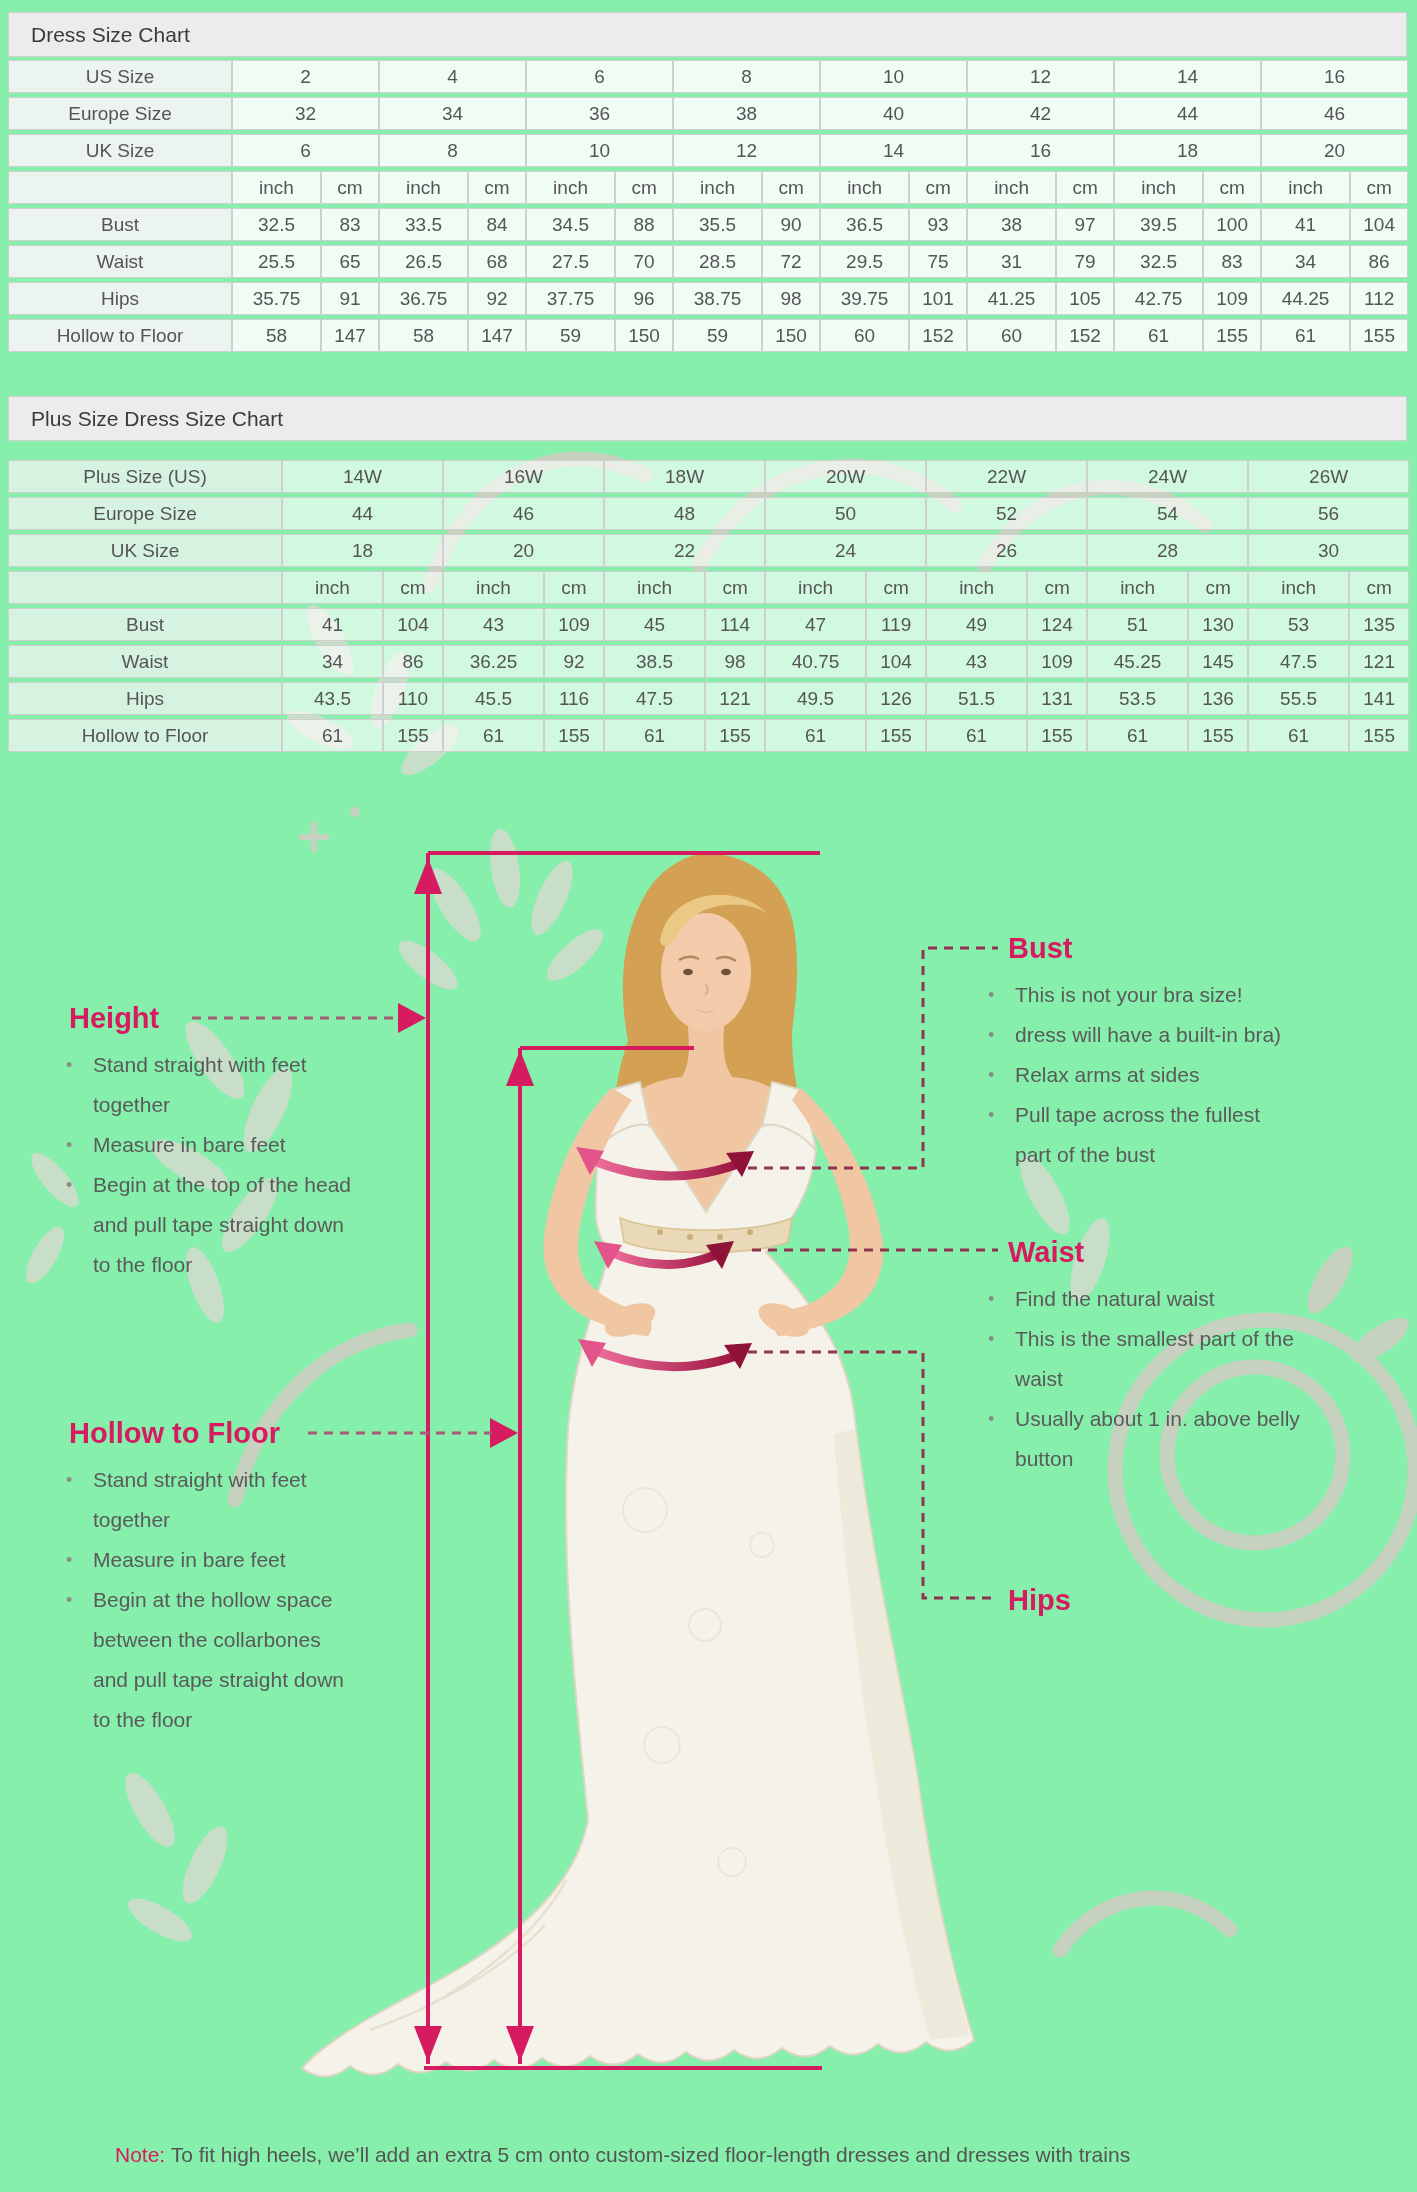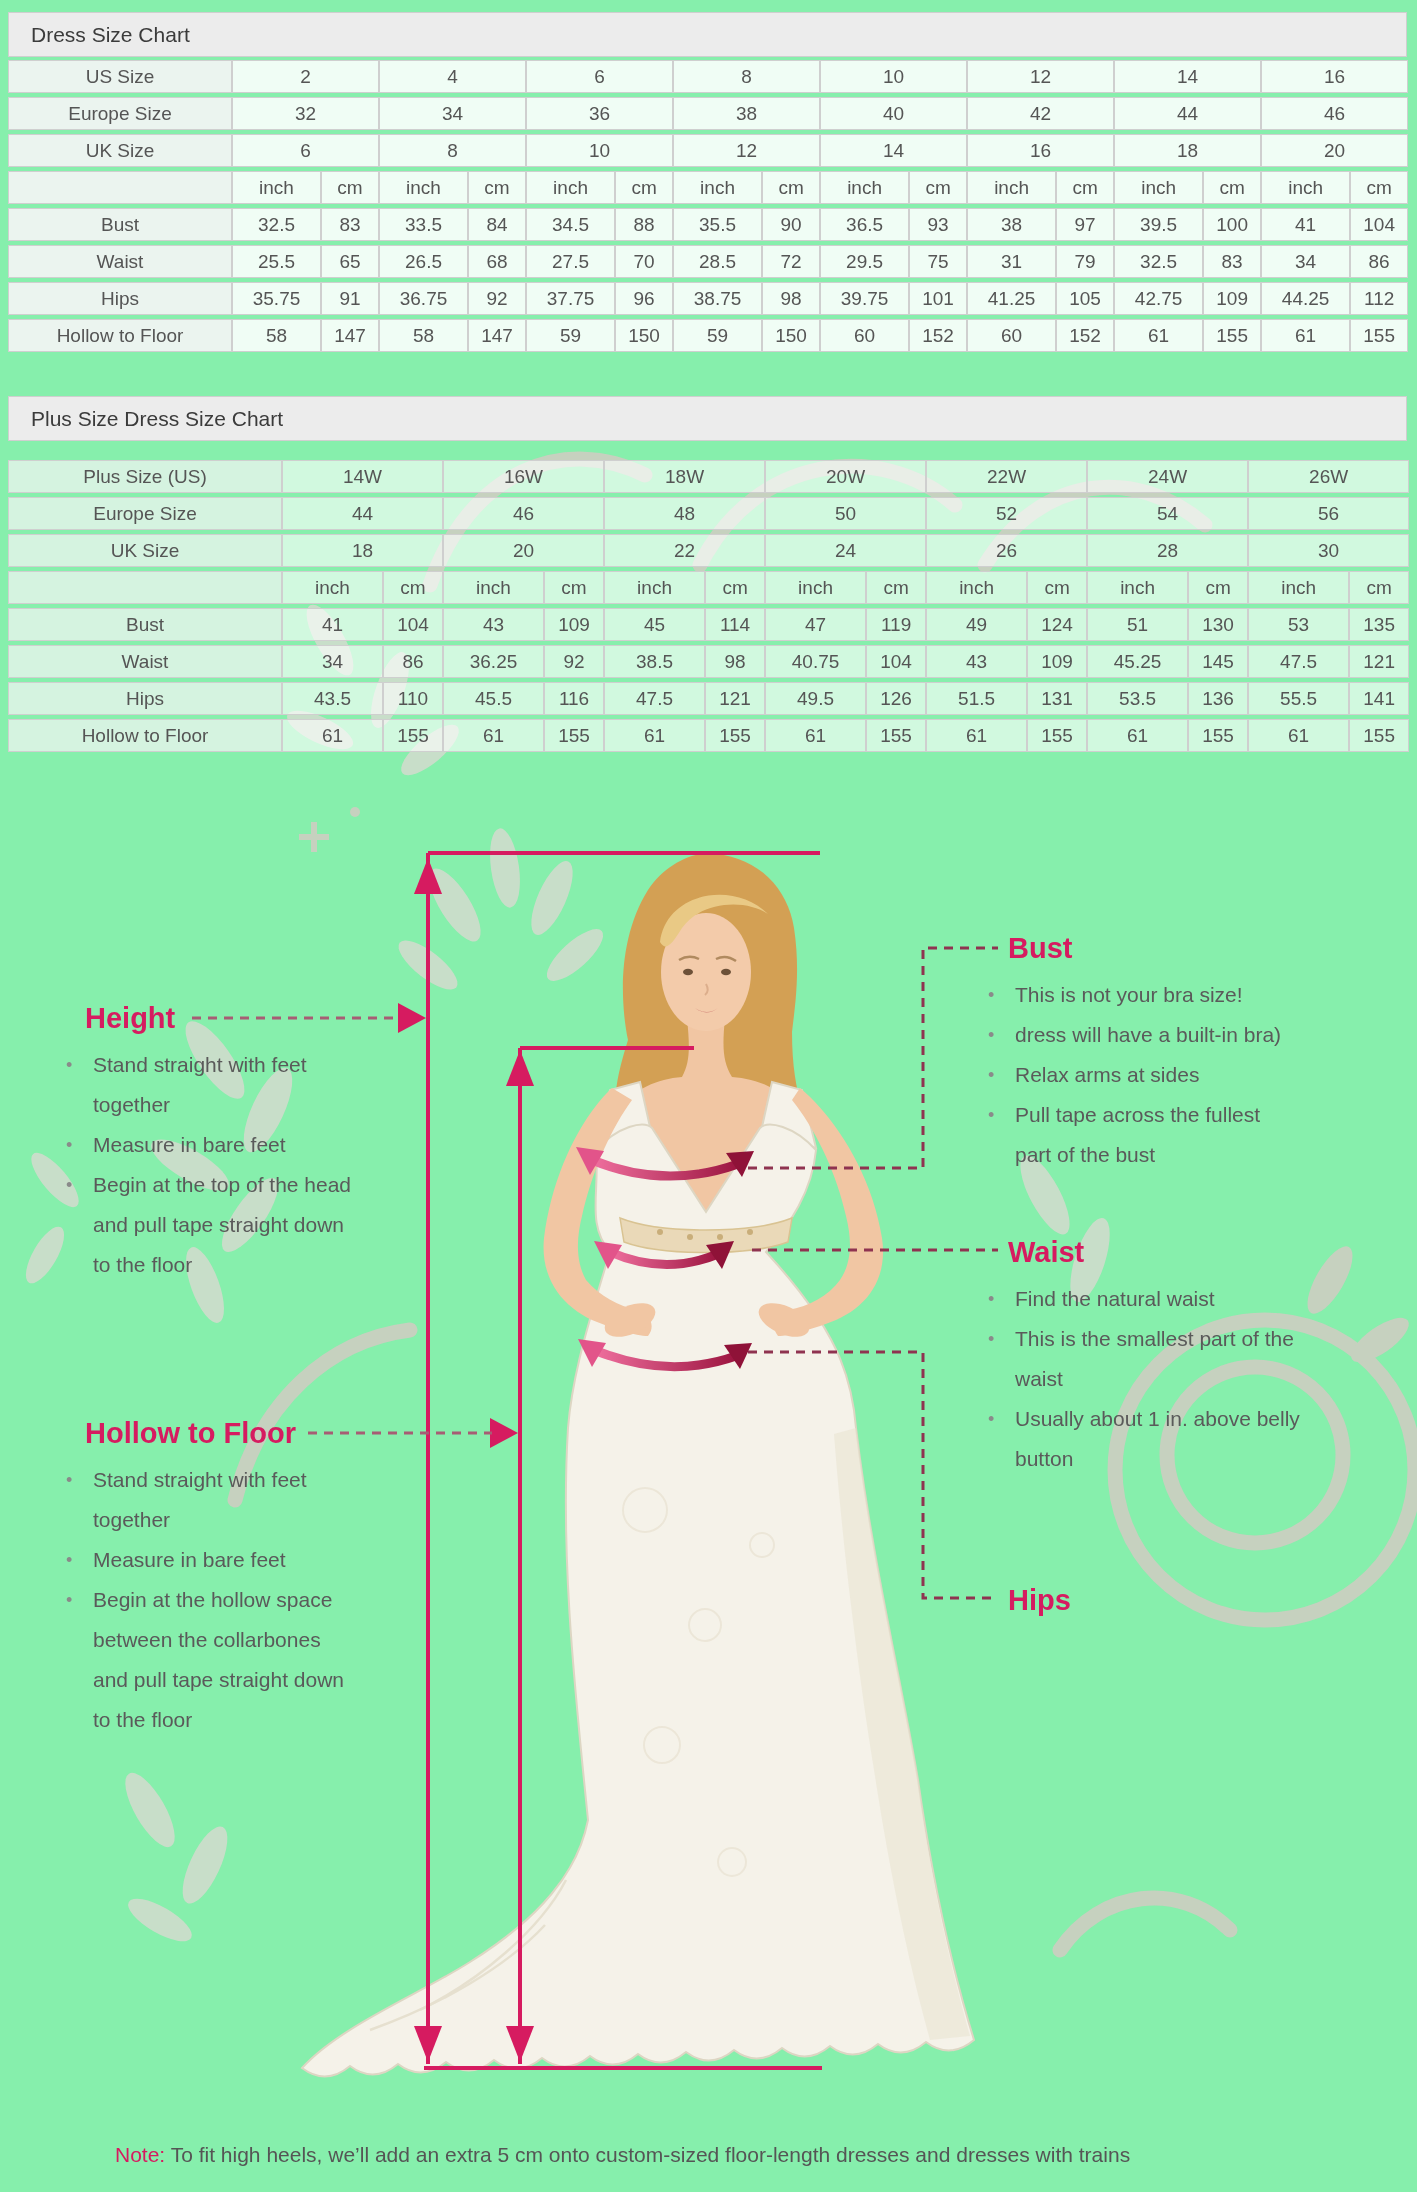--- a/index.html
+++ b/index.html
@@ -27,21 +27,21 @@
   .gsec{position:absolute;}
   .gtitle{font-size:29px;font-weight:bold;color:#d61b60;line-height:36px;}
   ul.gb{list-style:none;margin:9px 0 0;padding:0;}
   ul.gb li{position:relative;padding-left:30px;font-size:21px;color:#5a5a5a;line-height:40px;}
   ul.gb li::before{content:"\2022";position:absolute;left:3px;top:0;color:#8a8a8a;
                    font-size:18px;line-height:40px;}
   .sec-height{left:63px;top:1000px;width:380px;}
   .sec-hollow{left:63px;top:1415px;width:400px;}
   .sec-bust,.sec-waist,.sec-hips{left:985px;width:420px;}
   .sec-bust{top:930px;} .sec-waist{top:1234px;} .sec-hips{top:1582px;}
-  .sec-height .gtitle,.sec-hollow .gtitle{margin-left:22px;}
+  .sec-height .gtitle,.sec-hollow .gtitle{margin-left:6px;}
   .sec-bust .gtitle,.sec-waist .gtitle,.sec-hips .gtitle{margin-left:23px;}
 
   
   #note{position:absolute;left:115px;top:2106px;z-index:2;font-size:21px;color:#555;
         line-height:40px;margin-top:29px;}
   #note .nlabel{color:#d61b60;}
 </style>
 </head>
 <body>
 

